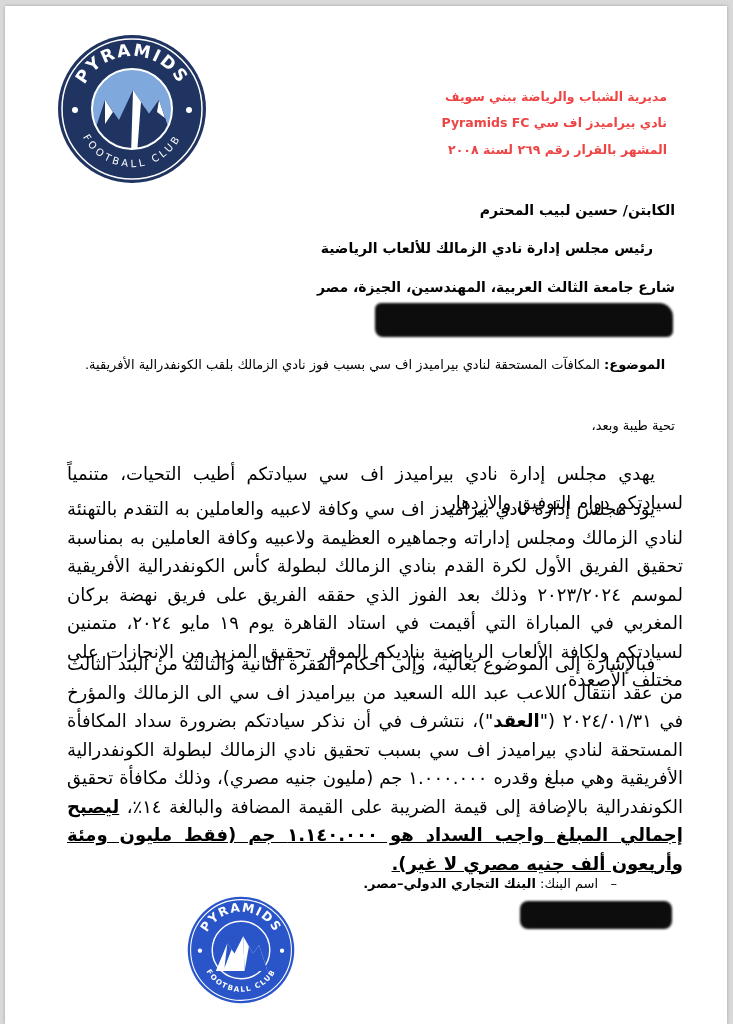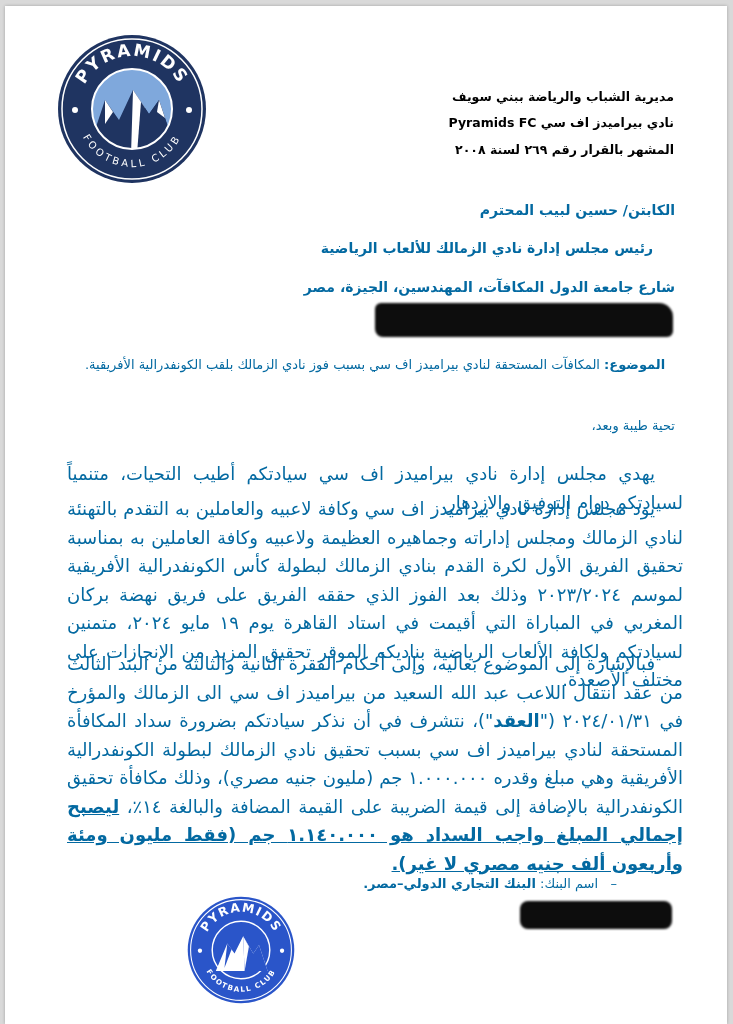--- a/index.html
+++ b/index.html
@@ -8,25 +8,25 @@
     background:#d9d9d9;
     font-family:"DejaVu Sans", sans-serif;
     position:relative;
   }
   .page {
     position:absolute; left:5px; top:6px; width:722px; height:1018px;
     background:#ffffff;
     box-shadow:0 0 3px rgba(0,0,0,0.25);
   }
   .abs { position:absolute; }
-  .rtl { direction:rtl; text-align:right; color:#0369a1; }
+  .rtl { direction:rtl; text-align:right; color:#000000; }
   .logo-top { left:52px; top:28px; width:150px; height:150px; }
   .logo-bottom { left:182px; top:890px; width:108px; height:108px; }
 
-  .org { right:53px; font-size:12.5px; font-weight:bold; color:#000000; }
+  .org { right:60px; font-size:12.5px; font-weight:bold; color:#ef4444; }
   .org1 { top:83px; }
   .org2 { top:109px;padding-left:12px; }
   .org3 { top:136px;text-align:center; }
 
   .addr { right:52px; font-size:14px; font-weight:bold; }
   .addr1 { top:196px; }
   .addr2 { top:234px; right:74px; }
   .addr3 { top:273px; }
 
   .redact {
@@ -83,21 +83,21 @@
       <textPath href="#arcBot" startOffset="50%" text-anchor="middle">FOOTBALL CLUB</textPath>
     </text>
   </svg>
 
   <div class="abs rtl org org1">مديرية الشباب والرياضة ببني سويف</div>
   <div class="abs rtl org org2">نادي بيراميدز اف سي Pyramids FC</div>
   <div class="abs rtl org org3">المشهر بالقرار رقم ٢٦٩ لسنة ٢٠٠٨</div>
 
   <div class="abs rtl addr addr1">الكابتن/ حسين لبيب المحترم</div>
   <div class="abs rtl addr addr2">رئيس مجلس إدارة نادي الزمالك للألعاب الرياضية</div>
-  <div class="abs rtl addr addr3">شارع جامعة الدول المكافآت، المهندسين، الجيزة، مصر</div>
+  <div class="abs rtl addr addr3">شارع جامعة الثالث العربية، المهندسين، الجيزة، مصر</div>
   <div class="abs redact redact1"></div>
 
   <div class="abs rtl subject">
     <b>الموضوع:</b>
     <span>المكافآت المستحقة لنادي بيراميدز اف سي بسبب فوز نادي الزمالك بلقب الكونفدرالية الأفريقية.</span>
   </div>
 
   <div class="abs rtl greet">تحية طيبة وبعد،</div>
 
   <div class="abs rtl para p1">

